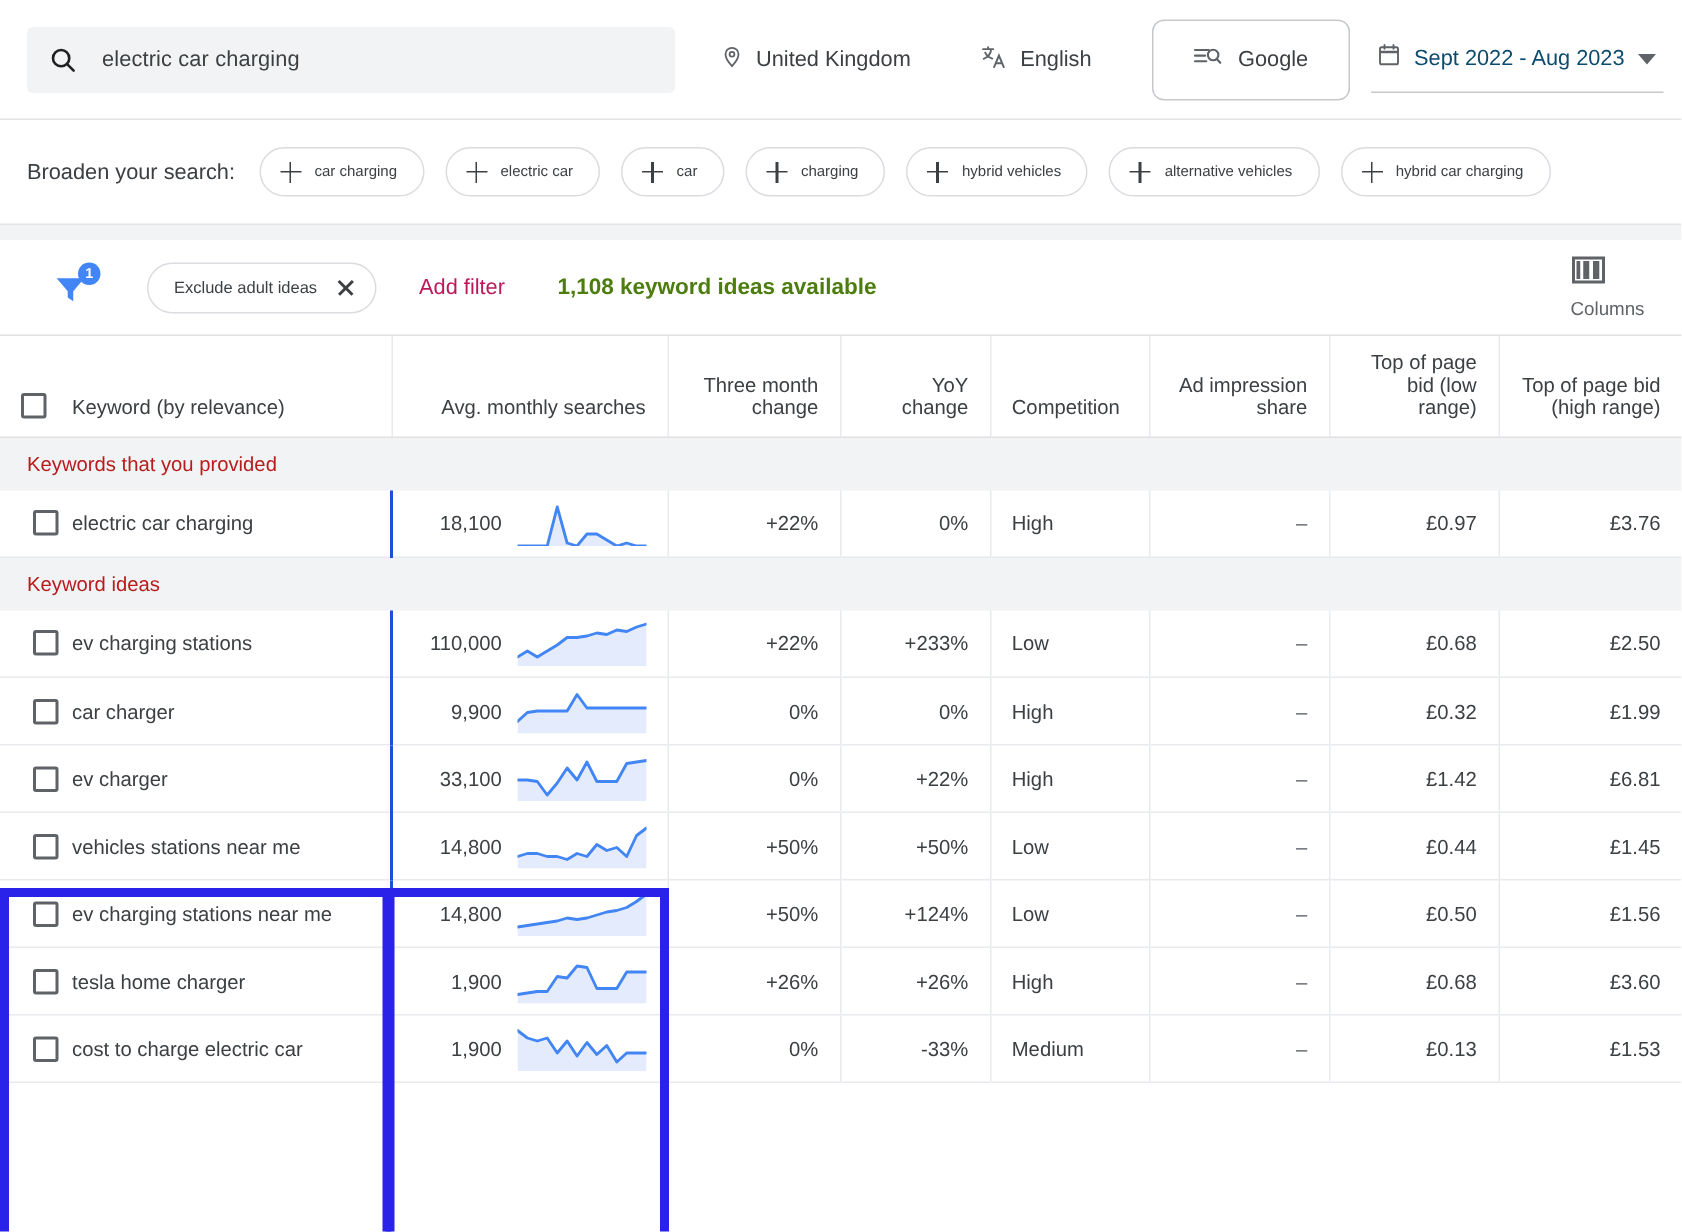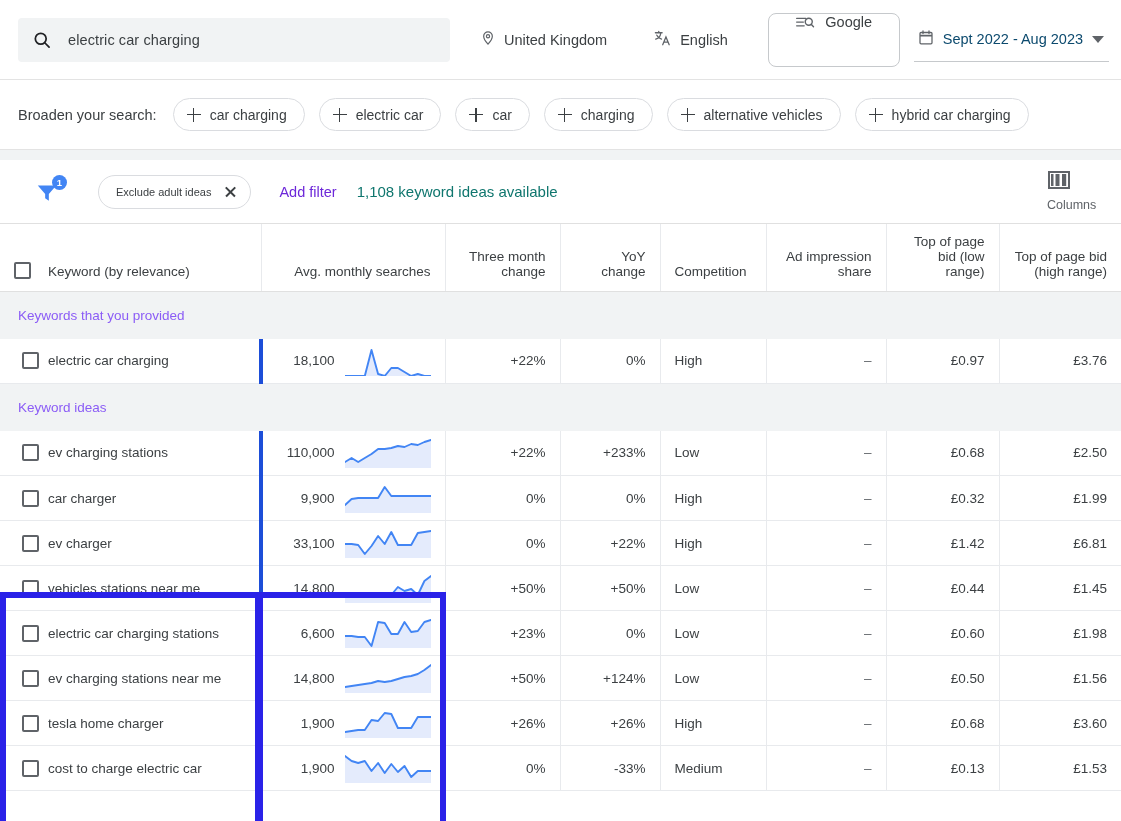--- a/index.html
+++ b/index.html
@@ -49,20 +49,21 @@
   .tb-loc { margin-left: 24px; }
   .tb-lang { margin-left: 34px; }
 
   .google-btn {
     margin-left: 34px;
     height: 54px;
     min-width: 132px;
     border: 1px solid #c6c9cc;
     border-radius: 8px;
     display: flex;
+    align-items: center;
     justify-content: center;
     gap: 10px;
     font-size: 14.5px;
     color: #3c4043;
     background: #fff;
   }
 
   .date-wrap {
     margin-left: 14px;
     display: flex;
@@ -96,21 +97,21 @@
   }
   .broaden-label { font-size: 14.5px; color: #3c4043; white-space: nowrap; margin-right: 2px;}
   .chip {
     height: 33px;
     border: 1px solid #dadce0;
     border-radius: 17px;
     display: flex;
     align-items: center;
     padding: 0 17px 0 13px;
     gap: 9px;
-    font-size: 14px;
+    font-size: 10px;
     color: #3c4043;
     white-space: nowrap;
     background: #fff;
     flex: 0 0 auto;
   }
   .plus {
     position: relative;
     width: 14px; height: 14px;
     flex: 0 0 auto;
   }
@@ -154,22 +155,22 @@
     font-size: 11px;
     color: #3c4043;
   }
   .xmark { position: relative; width: 13px; height: 13px; flex:0 0 auto;}
   .xmark::before, .xmark::after {
     content:""; position:absolute; left:0; top:6px; width:13px; height:1.6px; background:#3c4043;
   }
   .xmark::before { transform: rotate(45deg); }
   .xmark::after { transform: rotate(-45deg); }
 
-  .addfilter { margin-left: 28px; font-size: 14.5px; color: #6d28d9; }
-  .ideacount { margin-left: 20px; font-size: 15px; color: #0f766e; font-weight: normal; }
+  .addfilter { margin-left: 28px; font-size: 14.5px; color: #be185d; }
+  .ideacount { margin-left: 35px; font-size: 15px; color: #4d7c0f; font-weight: bold; }
 
   .columns-btn {
     position: absolute;
     right: 0px; top: 10px;
     display: flex; flex-direction: column; align-items: flex-start;
     gap: 4px;
     width: 74px;
   }
   .columns-btn .cbl { font-size: 12.5px; color: #5f6368; }
 
@@ -193,35 +194,35 @@
   }
   table.ktable th.first { border-left: none; }
   th.kw-head { text-align: left; font-weight: bold; }
   th.num { text-align: right; }
   th.lefty { text-align: left; }
 
   td { border-bottom: 1px solid #e8eaed; }
 
   .group-row td {
     background: #f1f3f4;
-    height: 47px;
+    height: 35px;
     padding: 0 0 0 18px;
     font-size: 13.5px;
-    color: #8b5cf6;
+    color: #b91c1c;
     border-bottom: none;
   }
 
   tr.data-row td { height: 45px; }
   td.c-check { width: 48px; padding-left: 22px; }
   td.c-kw { padding-left: 0px; text-align: left; color: #3c4043; font-size: 13.5px;}
   td.c-vol {
     text-align: right;
     padding-right: 0px;
     white-space: nowrap;
-    border-left: 4px solid #1d4ed8;
+    border-left: 2px solid #1d4ed8;
   }
   td.c-num { text-align: right; padding-right: 14px; border-left: 1px solid #e8eaed; }
   td.c-txt { text-align: left; padding-left: 14px; border-left: 1px solid #e8eaed; }
   td.c-dash { text-align: right; padding-right: 14px; border-left: 1px solid #e8eaed; color:#5f6368; }
 
   .volwrap { display: flex; align-items: center; justify-content: flex-end; gap: 0px; }
   .volnum { min-width: 62px; text-align: right; }
   .spark { width: 86px; height: 30px; margin-left: 10px; margin-right: 14px; display:block; }
 
   .cbox {
@@ -315,20 +316,24 @@
       <span class="plus"></span>
       <span>electric car</span>
     </div>
   <div class="chip">
       <span class="plus"></span>
       <span>car</span>
     </div>
   <div class="chip">
       <span class="plus"></span>
       <span>charging</span>
+    </div>
+  <div class="chip">
+      <span class="plus"></span>
+      <span>hybrid vehicles</span>
     </div>
   <div class="chip">
       <span class="plus"></span>
       <span>alternative vehicles</span>
     </div>
   <div class="chip">
       <span class="plus"></span>
       <span>hybrid car charging</span>
     </div>
 </div>
@@ -501,41 +506,20 @@
           <td class="c-num">+50%</td>
           <td class="c-txt">Low</td>
           <td class="c-dash">–</td>
           <td class="c-num">£0.44</td>
           <td class="c-num">£1.45</td>
         </tr>
         <tr class="data-row">
           <td class="c-check">
             <span class="cbox"></span>
           </td>
-          <td class="c-kw">electric car charging stations</td>
-          <td class="c-vol">
-            <div class="volwrap">
-              <span class="volnum">6,600</span>
-              <svg class="spark" viewBox="0 0 86 30" preserveAspectRatio="none">
-                <polygon points="0,30 0.0,18.0 6.6,18.0 13.2,19.0 19.8,19.0 26.5,28.0 33.1,4.0 39.7,5.0 46.3,16.0 52.9,16.0 59.5,4.0 66.2,14.0 72.8,13.0 79.4,4.0 86.0,2.0 86,30" fill="#e4ebfc"></polygon>
-                <polyline points="0.0,18.0 6.6,18.0 13.2,19.0 19.8,19.0 26.5,28.0 33.1,4.0 39.7,5.0 46.3,16.0 52.9,16.0 59.5,4.0 66.2,14.0 72.8,13.0 79.4,4.0 86.0,2.0" fill="none" stroke="#4285f4" stroke-width="1.9" stroke-linejoin="round" stroke-linecap="round" vector-effect="non-scaling-stroke"></polyline>
-              </svg>
-            </div>
-          </td>
-          <td class="c-num">+23%</td>
-          <td class="c-num">0%</td>
-          <td class="c-txt">Low</td>
-          <td class="c-dash">–</td>
-          <td class="c-num">£0.60</td>
-          <td class="c-num">£1.98</td>
-        </tr>
-        <tr class="data-row">
-          <td class="c-check">
-            <span class="cbox"></span>
-          </td>
           <td class="c-kw">ev charging stations near me</td>
           <td class="c-vol">
             <div class="volwrap">
               <span class="volnum">14,800</span>
               <svg class="spark" viewBox="0 0 86 30" preserveAspectRatio="none">
                 <polygon points="0,30 0.0,24.0 6.6,23.0 13.2,22.0 19.8,21.0 26.5,20.0 33.1,18.0 39.7,19.0 46.3,18.0 52.9,16.0 59.5,14.0 66.2,13.0 72.8,11.0 79.4,7.0 86.0,2.0 86,30" fill="#e4ebfc"></polygon>
                 <polyline points="0.0,24.0 6.6,23.0 13.2,22.0 19.8,21.0 26.5,20.0 33.1,18.0 39.7,19.0 46.3,18.0 52.9,16.0 59.5,14.0 66.2,13.0 72.8,11.0 79.4,7.0 86.0,2.0" fill="none" stroke="#4285f4" stroke-width="1.9" stroke-linejoin="round" stroke-linecap="round" vector-effect="non-scaling-stroke"></polyline>
               </svg>
             </div>
           </td>

